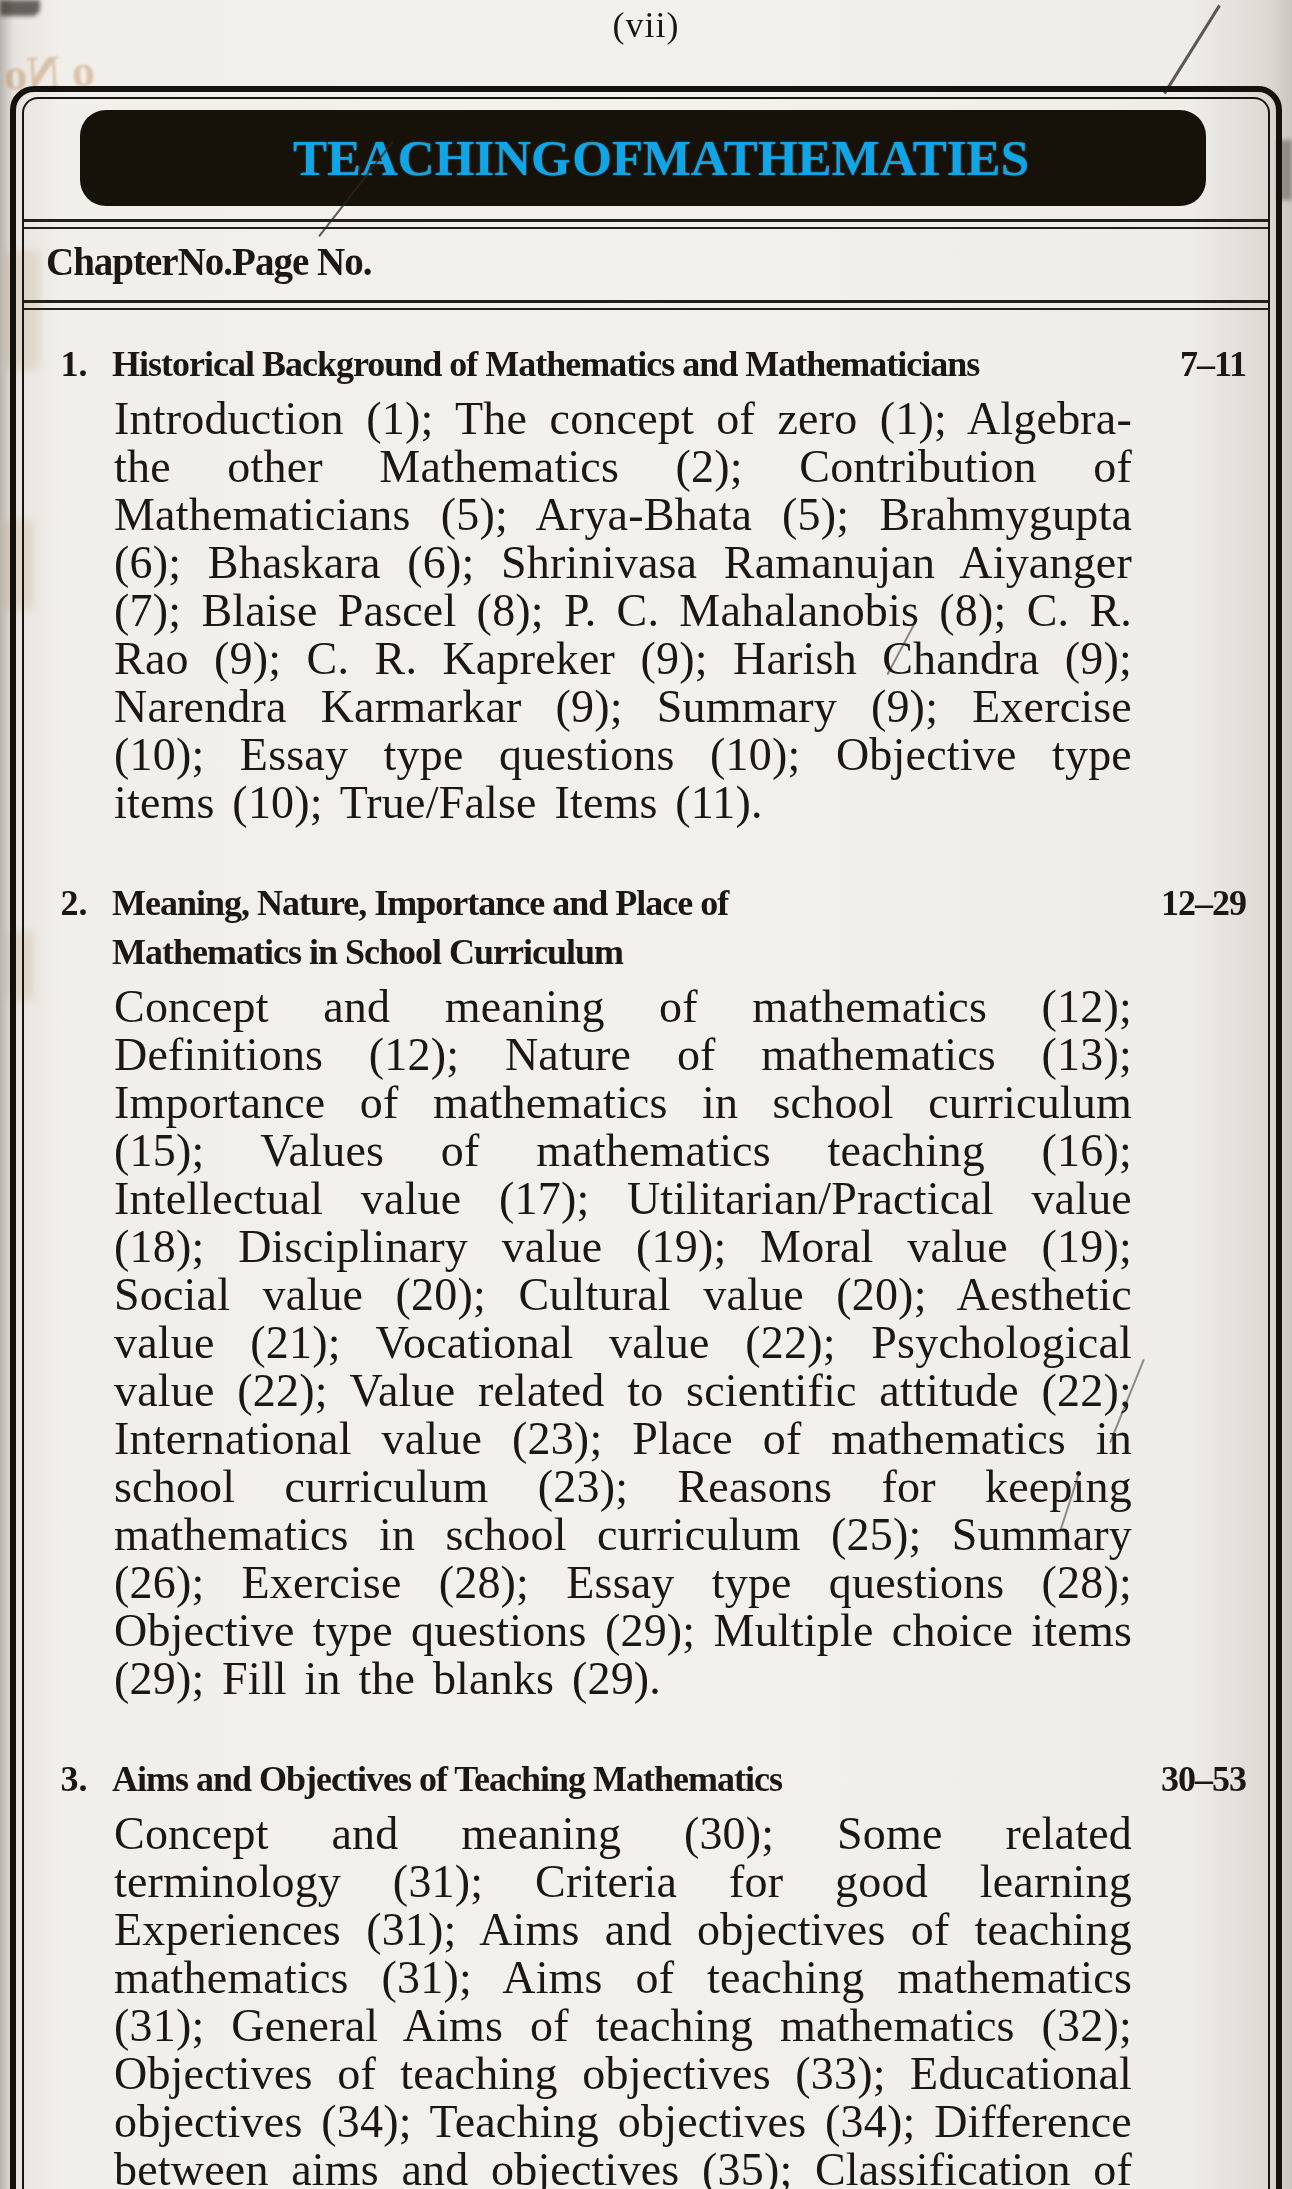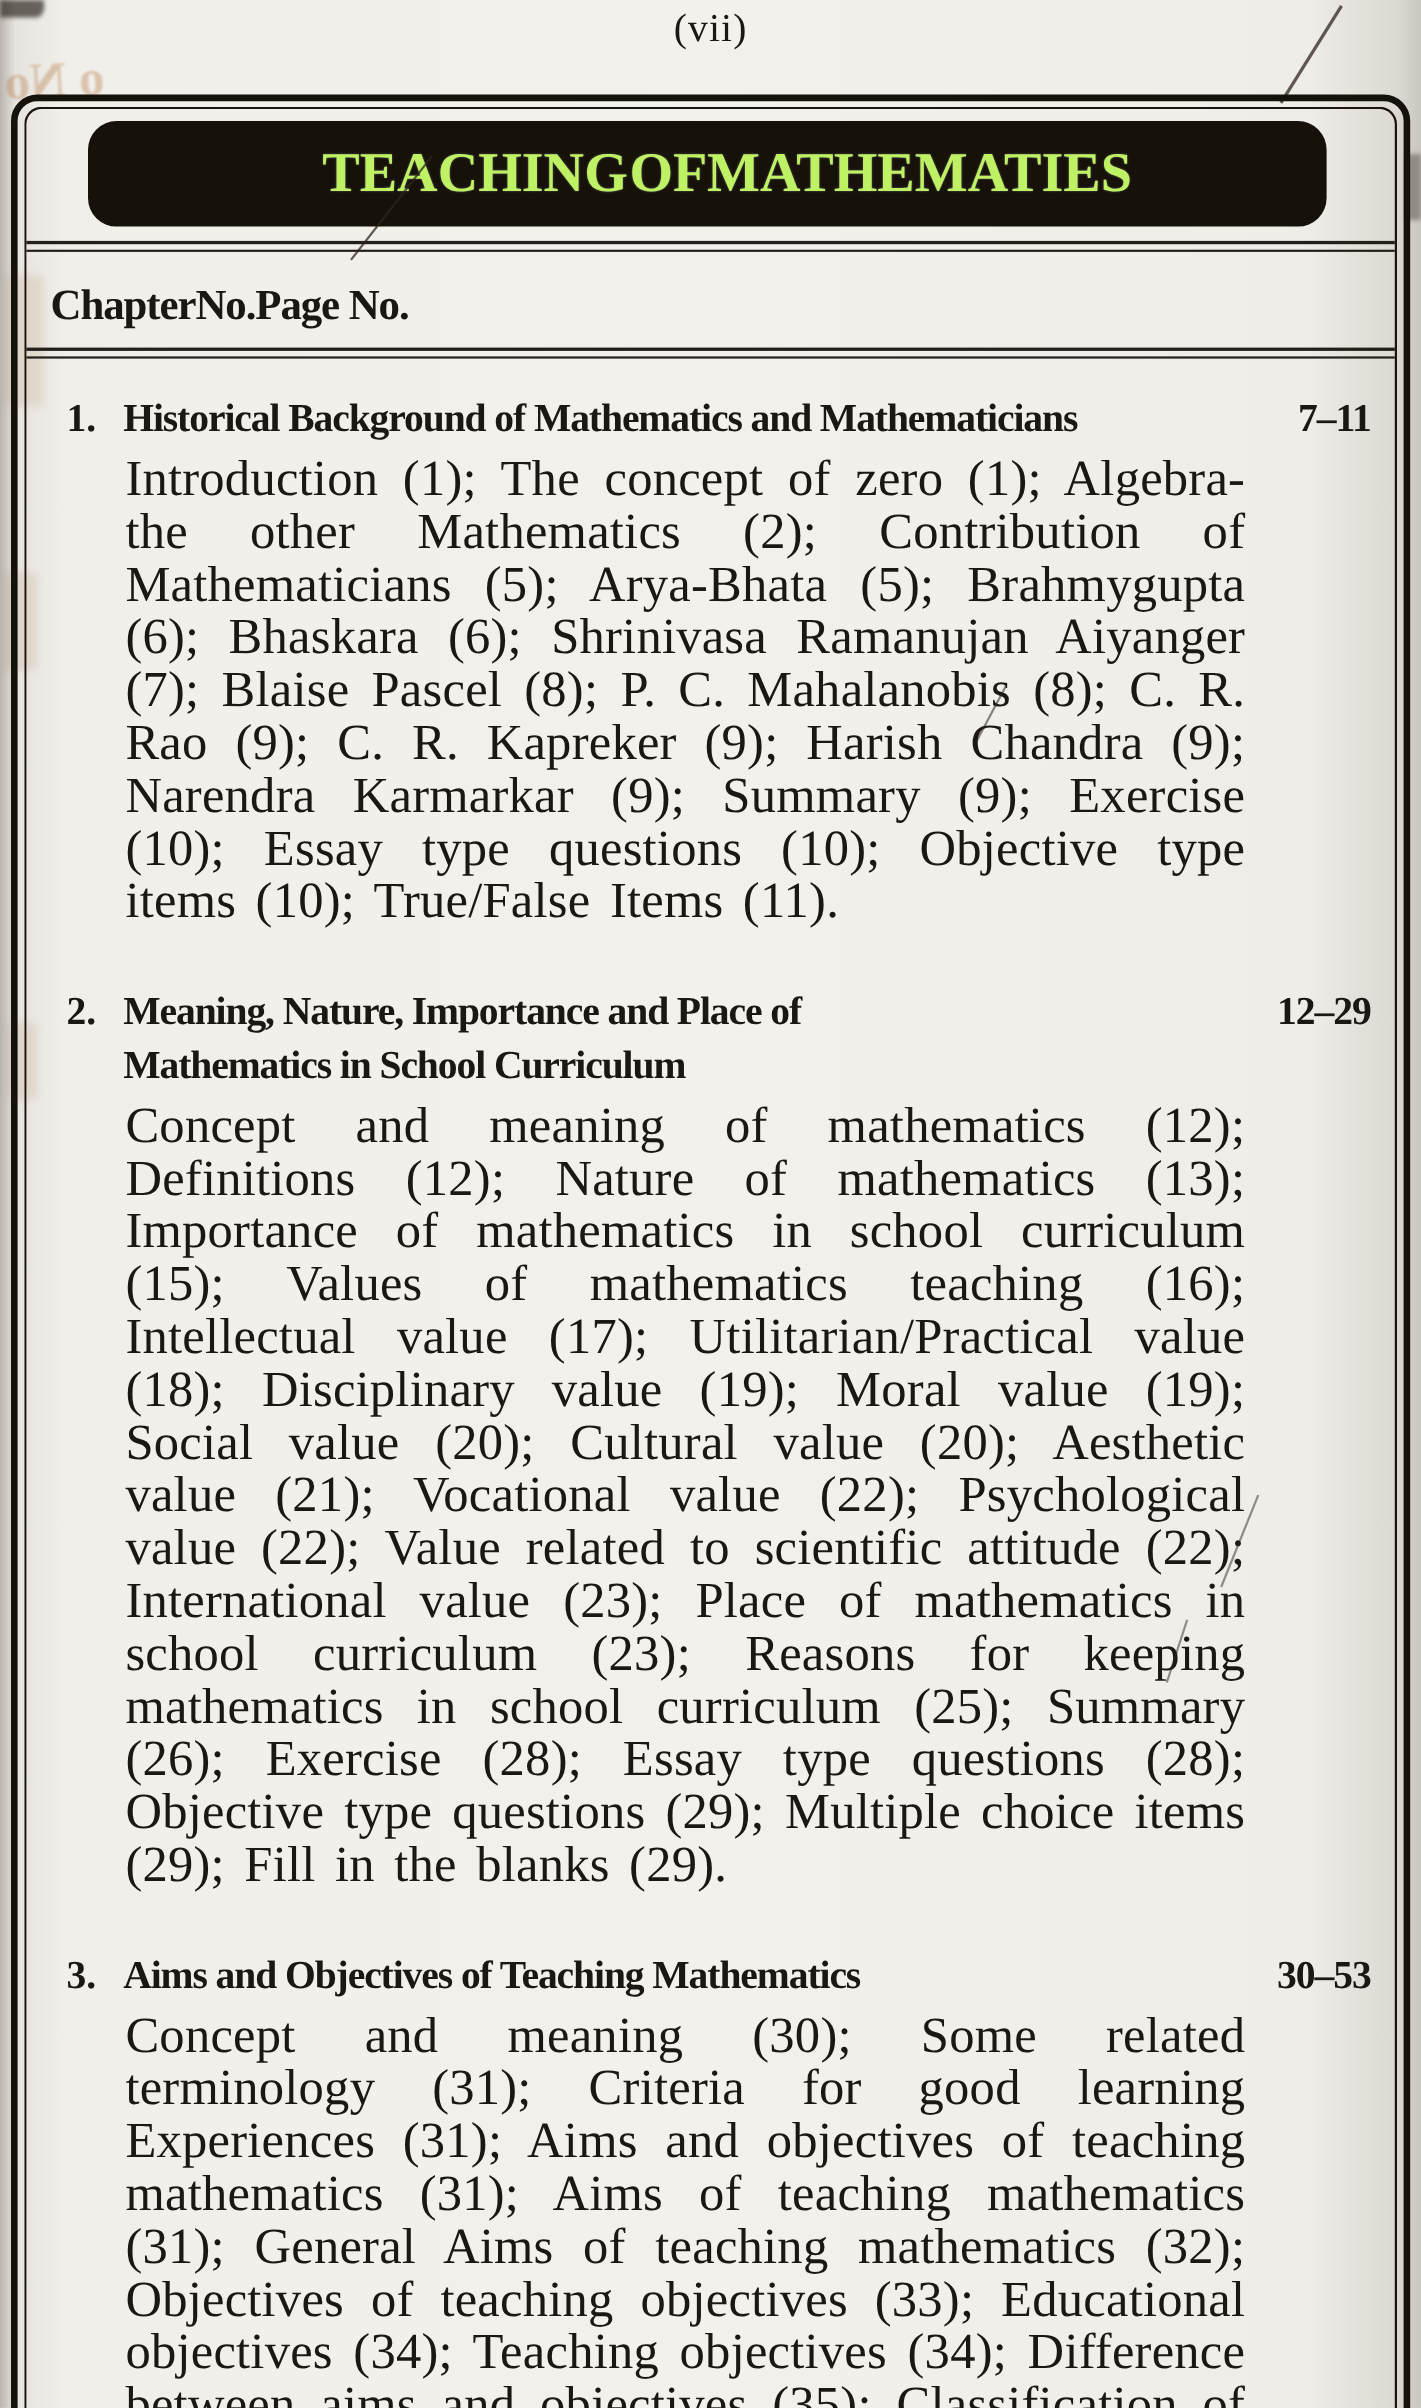--- a/index.html
+++ b/index.html
@@ -11,25 +11,25 @@
   }
   .folio{position:absolute;top:4px;left:0;width:100%;text-align:center;font-size:36px;letter-spacing:1px;}
   
   .frame{position:absolute;left:10px;top:86px;width:1272px;height:2160px;
     border:6px solid #15110b;border-radius:24px 24px 0 0;box-sizing:border-box;}
   .frame-inner{position:absolute;left:6px;right:6px;top:5px;bottom:0;
     border:2px solid #1a160f;border-bottom:none;border-radius:16px 16px 0 0;}
   .banner{margin:13px 64px 0 58px;height:92px;background:#16120a;border-radius:24px;
     display:flex;align-items:center;justify-content:center;
     box-shadow:0 0 0 2px #16120a;}
-  .banner-label{color:#bef264;font-size:51px;font-weight:bold;letter-spacing:0px;word-spacing:-0.22em;
+  .banner-label{color:#0ea5e9;font-size:51px;font-weight:bold;letter-spacing:0px;word-spacing:-0.22em;
     text-shadow:0 0 2px rgba(255,255,255,.35);margin-left:36px;}
   .double-rule{height:5px;border-top:3px solid #232019;border-bottom:2px solid #232019;}
   .rule-top{margin-top:15px;}
-  .header-row{display:flex;align-items:center;padding:10px 20px 16px 22px;font-weight:bold;font-size:39px;margin-top:16px;}
+  .header-row{display:flex;align-items:center;padding:10px 20px 16px 22px;font-weight:bold;font-size:39px;}
   .col-chapter{flex:0 0 auto;letter-spacing:-1px;}
   .col-contents{flex:1;text-align:center;transform:translateX(-30px);letter-spacing:1px;}
   .col-page{flex:0 0 auto;letter-spacing:-1px;}
   .toc{padding:30px 18px 0 12px;}
   .entry{margin-bottom:52px;}
   .entry-head{display:flex;align-items:flex-start;}
   .entry-num{flex:0 0 76px;text-align:center;font-weight:bold;font-size:36px;line-height:49px;}
   .entry-titles{flex:1;font-weight:bold;font-size:36px;line-height:49px;letter-spacing:-1px;}
   .entry-pages{flex:0 0 126px;text-align:right;font-weight:bold;font-size:36px;line-height:49px;
     white-space:nowrap;padding-right:4px;letter-spacing:-1px;}

